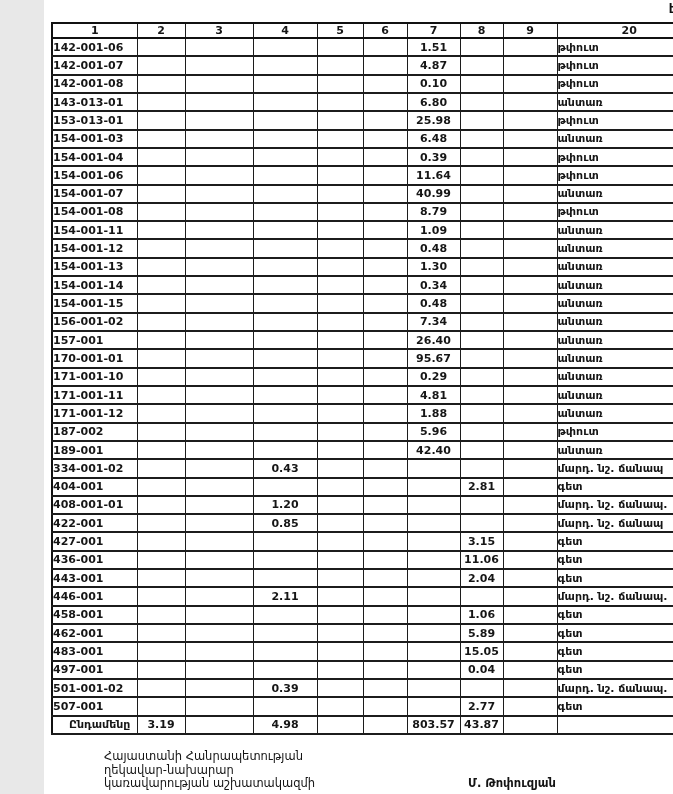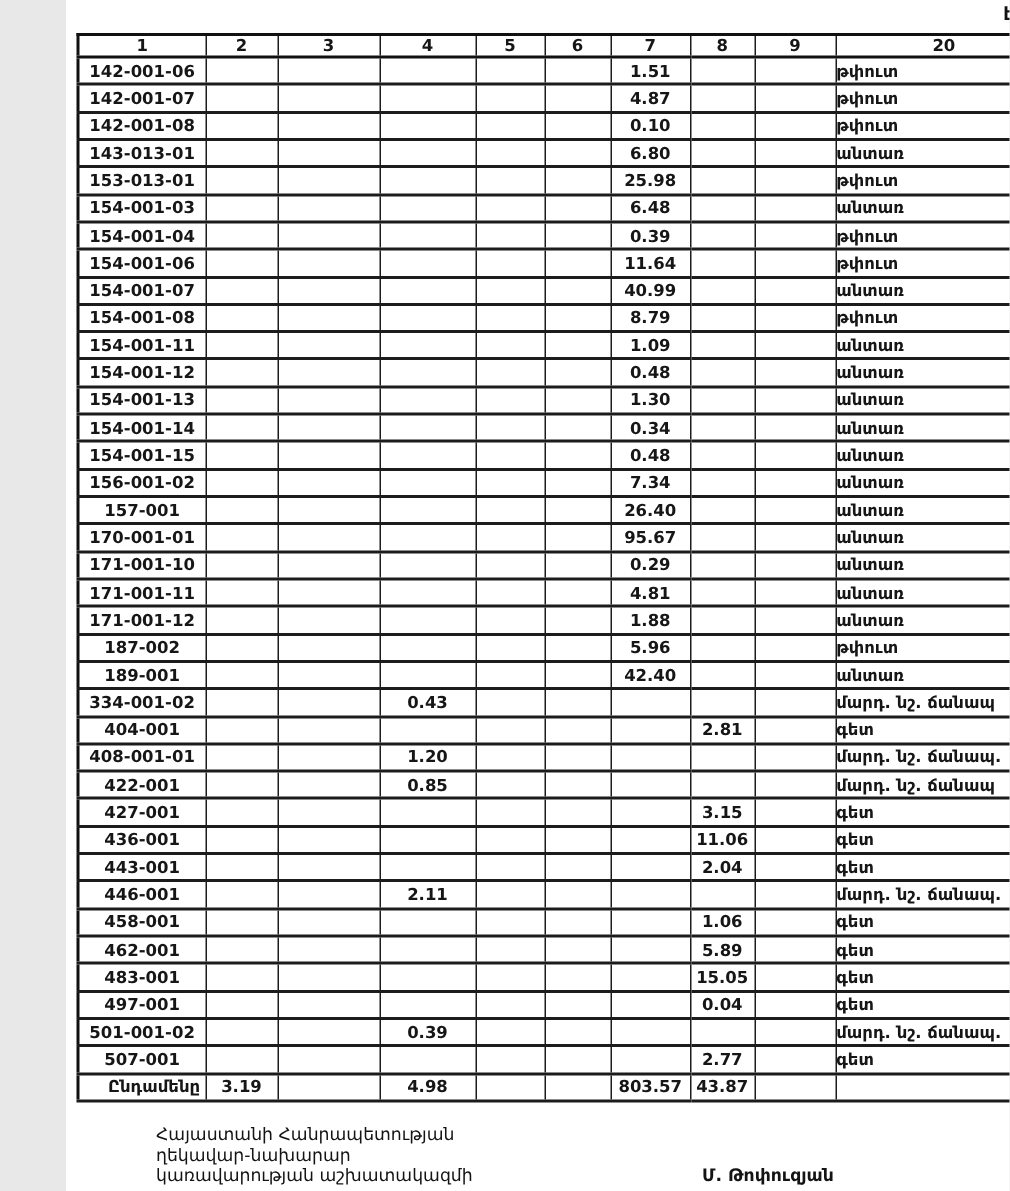--- a/index.html
+++ b/index.html
@@ -44,21 +44,21 @@
     padding: 0;
     overflow: hidden;
     white-space: nowrap;
     color: #161616;
   }
   table.doc-table th {
     font-weight: bold;
     text-align: center;
     border-bottom: 2px solid #111;
   }
-  td.col-code { text-align: center; padding-left: 4px; }
+  td.col-code { text-align: left; padding-left: 4px; }
   td.col-num  { text-align: center; }
   td.col-type { text-align: left; padding-left: 5px; }
   tr.total-row td { border-top: 2px solid #0f766e; }
   tr.total-row td.col-code { padding-left: 16px; }
   .footer-block {
     position: absolute;
     left: 60px;
     top: 750px;
     font-size: 11.5px;
     font-weight: normal;

